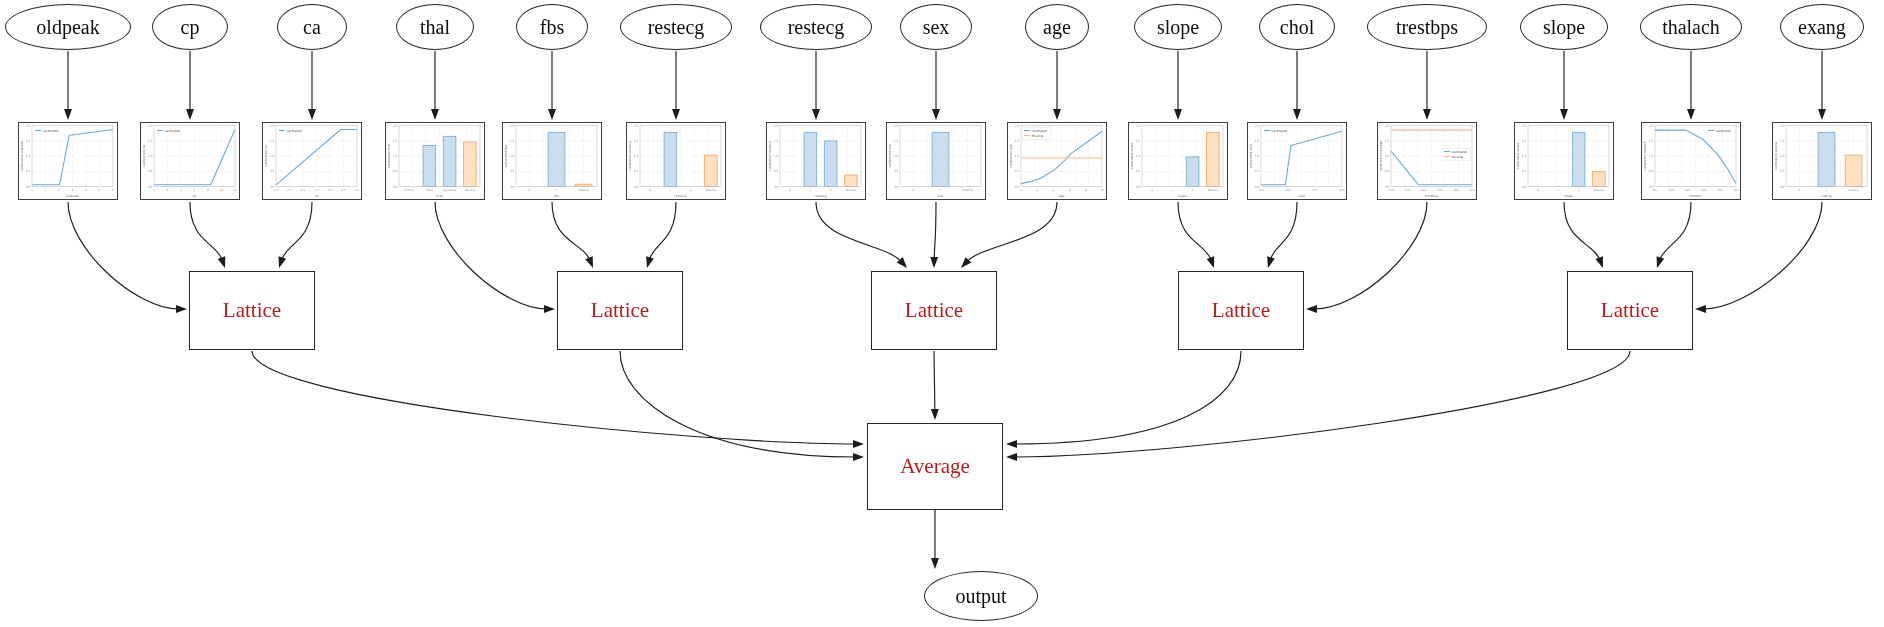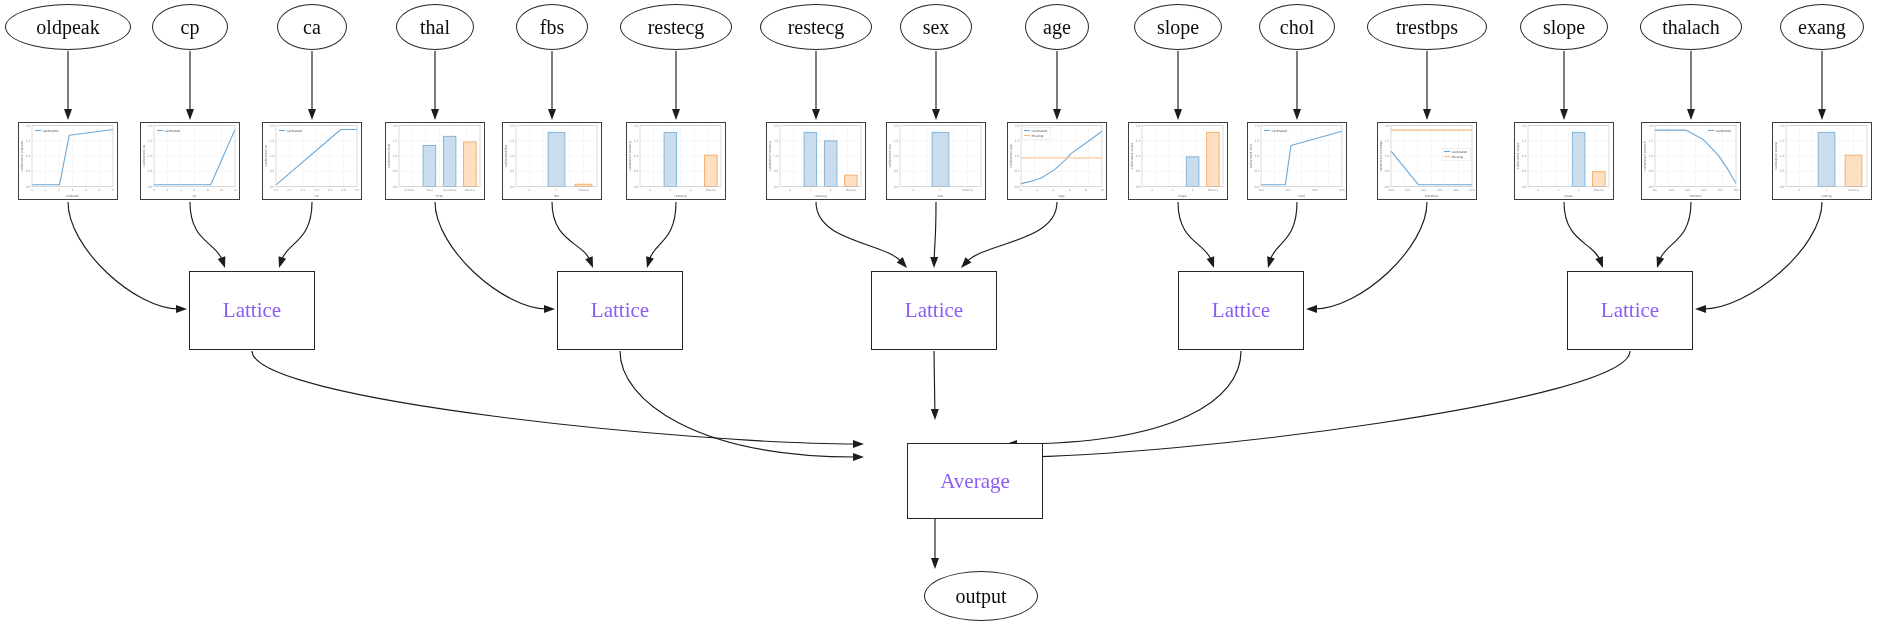--- a/index.html
+++ b/index.html
@@ -17,21 +17,21 @@
     border:1.6px solid #262626;
     border-radius:50%;
     display:flex;align-items:center;justify-content:center;
     font-size:20px;color:#0d0d0d;background:#ffffff;
     box-sizing:border-box;white-space:nowrap;
   }
   .box-node{
     position:absolute;
     border:1.5px solid #262626;
     display:flex;align-items:center;justify-content:center;
-    font-size:21px;color:#8b5cf6;background:#ffffff;
+    font-size:21px;color:#b91c1c;background:#ffffff;
     box-sizing:border-box;
   }
   .chart-node{
     position:absolute;
     width:100px;height:78px;
     border:1.6px solid #3d3d3d;
     background:#ffffff;
     box-sizing:border-box;
   }
   .chart-node svg{display:block;}
@@ -108,21 +108,21 @@
       <path d="M934,351 L934.9,412.0" fill="none" stroke="#1c1c1c" stroke-width="1.15"></path>
       <polygon points="935,420 930.8,409.1 938.8,408.9" fill="#1c1c1c"></polygon>
       <path d="M1241,351 C1241,401 1173,444 1014.0,444.0" fill="none" stroke="#1c1c1c" stroke-width="1.15"></path>
       <polygon points="1006,444 1017.0,440.0 1017.0,448.0" fill="#1c1c1c"></polygon>
       <path d="M1630,351 C1630,401 1173,457 1014.0,457.0" fill="none" stroke="#1c1c1c" stroke-width="1.15"></path>
       <polygon points="1006,457 1017.0,453.0 1017.0,461.0" fill="#1c1c1c"></polygon>
       <path d="M935,501 L935.0,561.0" fill="none" stroke="#1c1c1c" stroke-width="1.15"></path>
       <polygon points="935,569 931.0,558.0 939.0,558.0" fill="#1c1c1c"></polygon>
     </svg>
 
-  <div class="box-node" id="average-node" style="left:907px;top:423px;width:136px;height:76px;margin-top:20px;">
+  <div class="box-node" id="average-node" style="left:867px;top:423px;width:136px;height:87px;">
     <span>Average</span>
   </div>
 
   <div class="ellipse-node" id="output-node" style="left:924px;top:571px;width:114px;height:50px;">
     <span>output</span>
   </div>
 <div class="ellipse-node" style="left: 5px; top: 4px; width: 126px; height: 46px;">
       <span>oldpeak</span>
     </div>
     <div class="ellipse-node" style="left: 152px; top: 4px; width: 76px; height: 46px;">

